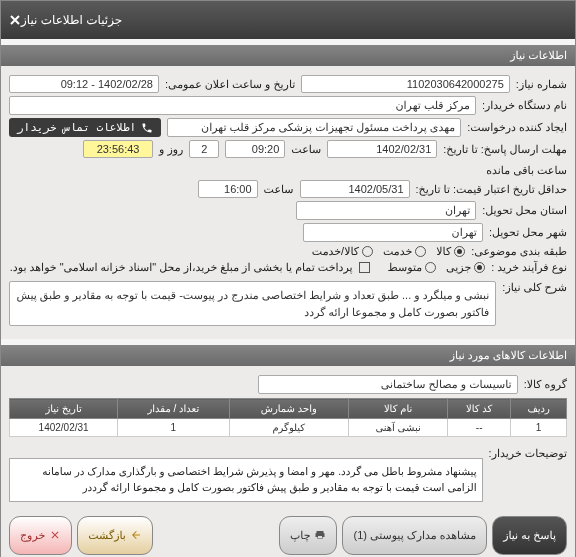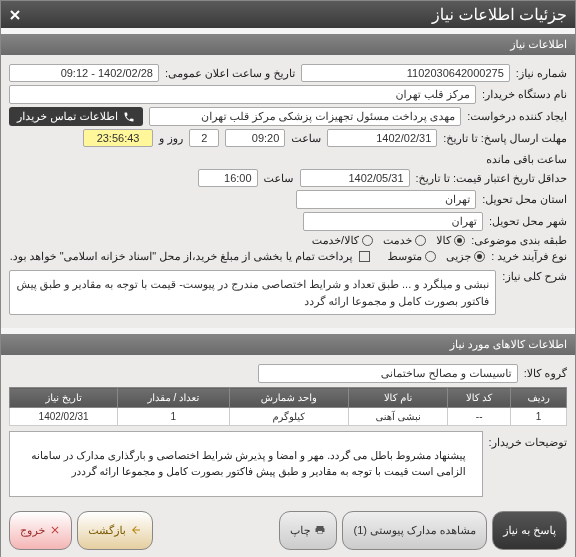--- a/index.html
+++ b/index.html
@@ -12,24 +12,24 @@
   color: #222;
 }
 .window {
   border: 1px solid #888;
   background: #f5f5f5;
   width: 100%;
 }
 .title-bar {
   background: linear-gradient(#5a5a5a, #3a3a3a);
   color: #fff;
-  padding: 4px 8px;
-  font-size: 16px;
-  display: flex;
-  justify-content: space-between;
+  padding: 12px 8px;
+  font-size: 12px;
+  display: flex;
+  justify-content: flex-end;
   align-items: center;
 }
 .title-bar .close { cursor: pointer; }
 .panel-header {
   background: linear-gradient(#858585, #6a6a6a);
   color: #fff;
   padding: 4px 8px;
   font-size: 11px;
   margin-top: 6px;
 }
@@ -65,20 +65,21 @@
 .val-yellow { background: #fff799; }
 .contact-bar {
   background: #3a3a3a;
   color: #fff;
   padding: 3px 8px;
   display: inline-flex;
   align-items: center;
   gap: 5px;
   border-radius: 3px;
   cursor: pointer;
+  font-family: Liberation Mono, monospace;
 }
 .phone-icon {
   width: 12px; height: 12px;
   display: inline-block;
 }
 .radio-group {
   display: flex;
   gap: 10px;
   align-items: center;
 }
@@ -141,23 +142,24 @@
 }
 .buyer-note-row {
   display: flex;
   gap: 6px;
   margin-top: 5px;
 }
 .buyer-note-box {
   flex: 1;
   background: #fff;
   border: 1px solid #aaa;
-  padding: 16px;
+  padding: 5px;
   font-size: 10.5px;
   line-height: 1.5;
+  margin-top: 16px;
 }
 .footer-bar {
   display: flex;
   gap: 6px;
   padding: 8px;
   background: #ecebea;
   justify-content: space-between;
 }
 .footer-right, .footer-left { display: flex; gap: 5px; }
 .btn {

